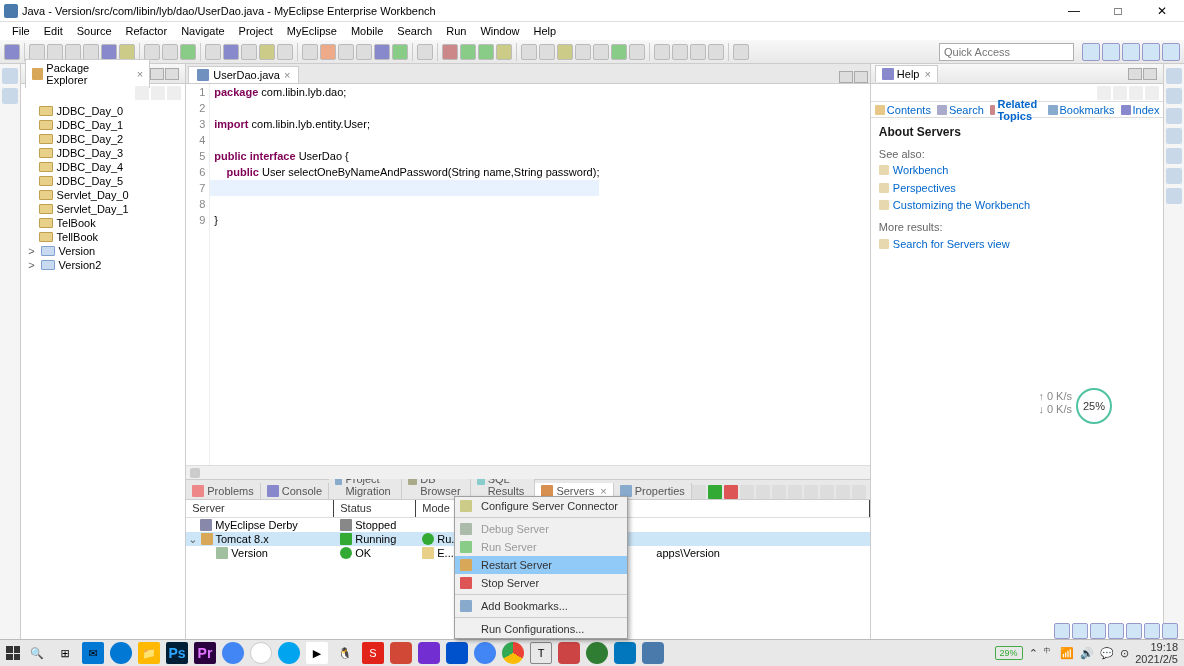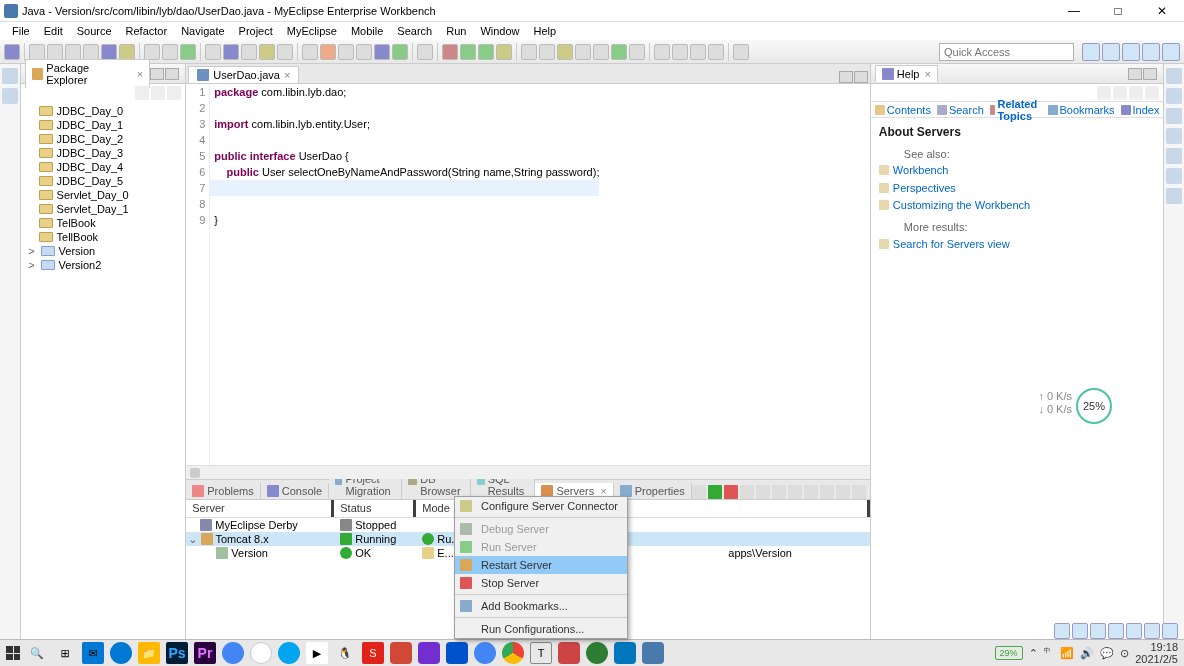--- a/index.html
+++ b/index.html
@@ -52,41 +52,41 @@
 .bp-tabs { height:20px; background:#e8e8e8; display:flex; align-items:flex-end; border-bottom:1px solid #ccc; }
 .bp-tab { padding:2px 6px; border-right:1px solid #ccc; display:flex; gap:3px; cursor:pointer; color:#555; }
 .bp-tab .bi { width:12px; height:12px; border-radius:1px; }
 .bp-tab.active { background:#fff; font-weight:normal; }
 .bp-tab.sv .bi { background:#d89050; }
 .bp-tab:not(.sv):not(.active) { background:#e8e8e8; }
 .bp-tools { margin-left:auto; display:flex; gap:2px; padding-right:4px; align-items:center; }
 .bp-tools .bt { width:14px; height:14px; background:#ddd; border-radius:1px; cursor:pointer; }
 .server-table { flex:1; overflow:auto; }
 .st-head { display:flex; background:#fff; border-bottom:1px solid #ddd; height:18px; font-weight:normal; color:#333; }
-.st-col { padding:2px 6px; border-right:3px solid #404040; }
+.st-col { padding:2px 6px; border-right:1px solid #404040; }
 .st-col.c1 { width:148px; } .st-col.c2 { width:82px; } .st-col.c3 { width:60px; } .st-col.c4 { flex:1; }
 .st-row { display:flex; height:14px; align-items:center; }
 .st-row.sel { background:#cde6f7; }
 .st-row .cell { padding:0 6px; display:flex; align-items:center; gap:3px; }
-.st-row .cell.c1 { width:148px; } .st-row .cell.c2 { width:82px; } .st-row .cell.c3 { width:60px; } .st-row .cell.c4 { flex:1;justify-content:center; }
+.st-row .cell.c1 { width:148px; } .st-row .cell.c2 { width:82px; } .st-row .cell.c3 { width:60px; } .st-row .cell.c4 { flex:1; }
 .sic { width:12px; height:12px; border-radius:1px; flex-shrink:0; }
 .sic.derby { background:#88a; margin-left:8px; } .sic.tomcat { background:#d8a858; margin-left:8px; } .sic.ver { background:#a0c0a0; margin-left:24px; }
 .sic.stat-s { background:#888; } .sic.stat-r { background:#3a3; } .sic.stat-ok { background:#3a3; border-radius:6px; }
 .sic.run { background:#3a3; border-radius:6px; } .sic.fld { background:#e8d088; }
 .right-panel { width:296px; background:#fff; border-left:1px solid #ccc; display:flex; flex-direction:column; }
 .help-toolbar { height:18px; display:flex; justify-content:flex-end; padding:0 4px; gap:2px; align-items:center; border-bottom:1px solid #ddd; }
 .help-toolbar .hb { width:14px; height:14px; background:#eee; cursor:pointer; border-radius:1px; }
 .help-links { height:16px; display:flex; gap:6px; padding:1px 4px; border-bottom:1px solid #ddd; align-items:center; }
 .help-links a { color:#0066cc; cursor:pointer; display:flex; align-items:center; gap:2px; }
 .help-links .hi { width:10px; height:10px; border-radius:1px; }
 .help-content { padding:6px 8px; font-size:11px; color:#333; line-height:1.4; }
 .help-content h4 { color:#1a1a1a; font-size:12px; margin-bottom:4px; font-weight:bold; }
 .help-content .lk { color:#0066cc; cursor:pointer; display:block; padding:1px 0 1px 14px; position:relative; }
 .help-content .lk::before { content:''; position:absolute; left:0; top:3px; width:10px; height:10px; background:#e8d8b0; border-radius:1px; }
-.help-content .sec { color:#666; margin-top:6px;margin-left:25px; }
+.help-content .sec { color:#666; margin-top:6px; }
 .sidebar-right { width:22px; background:#f5f5f5; border-left:1px solid #ccc; display:flex; flex-direction:column; align-items:center; padding-top:4px; gap:4px; }
 .ctx-menu { position:absolute; left:454px; top:496px; width:174px; background:#f0f0f0; border:1px solid #a0a0a0; box-shadow:2px 2px 4px rgba(0,0,0,0.3); z-index:100; }
 .ctx-item { padding:3px 8px 3px 26px; position:relative; cursor:pointer; color:#333; }
 .ctx-item.sel { background:#91c9f7; }
 .ctx-item.dis { color:#9a9a9a; }
 .ctx-item::before { content:''; position:absolute; left:5px; top:3px; width:12px; height:12px; border-radius:1px; }
 .ctx-item.cfg::before { background:#cc8; } .ctx-item.dbg::before { background:#aba; } .ctx-item.run::before { background:#8c8; }
 .ctx-item.rst::before { background:#d8a858; } .ctx-item.stp::before { background:#d55; } .ctx-item.dep::before { background:#8ac; }
 .ctx-sep { height:1px; background:#ccc; margin:2px 0; }
 .float-stat { position:absolute; right:72px; top:388px; background:#fff; border:2px solid #4fc3a1; border-radius:18px; width:36px; height:36px; display:flex; align-items:center; justify-content:center; font-size:12px; color:#333; }

